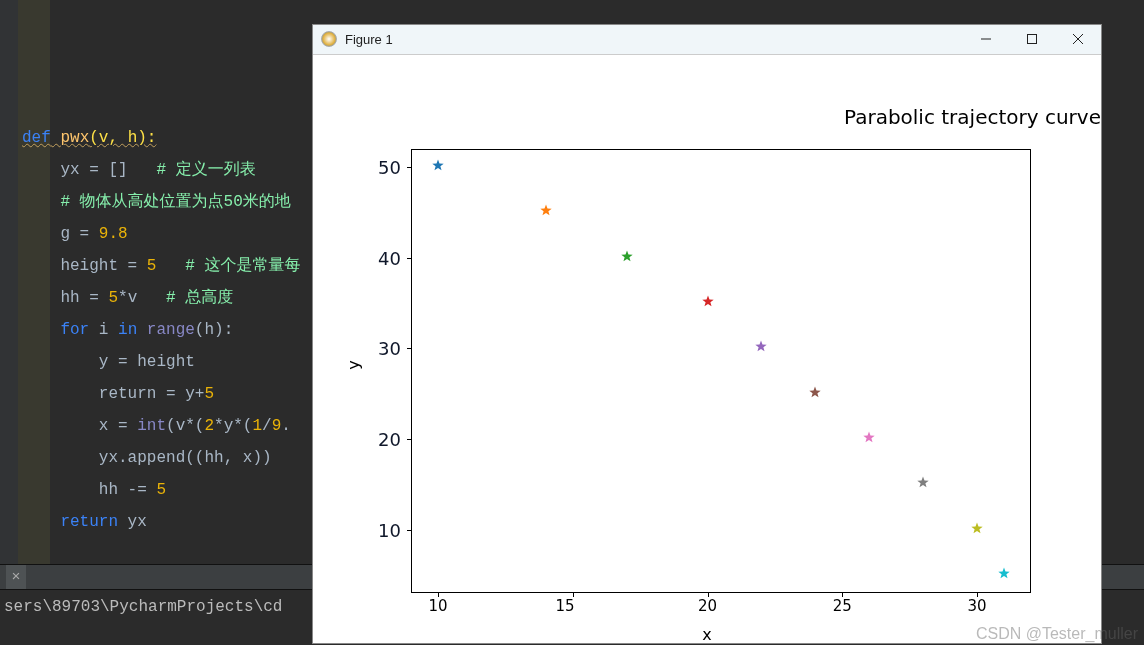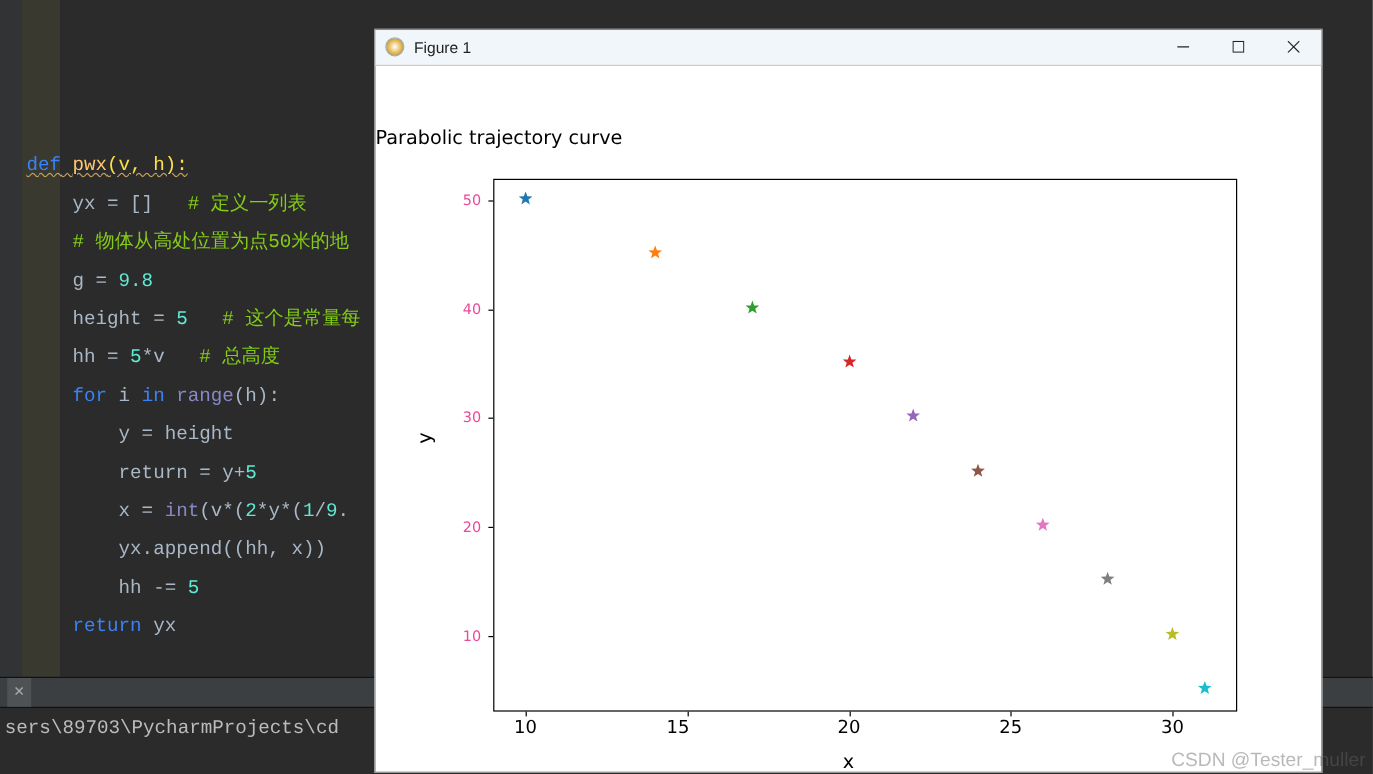--- a/index.html
+++ b/index.html
@@ -22,22 +22,22 @@
     left: 18px; top: 90px; right: 0;
     color: #A9B7C6;
     font-size: 16px;
     line-height: 32px;
     white-space: pre;
     padding-left: 4px;
   }
   .kw { color: #3b82f6; }
   .fn { color: #FFC66D; }
   .pr { color: #fde047; }
-  .num { color: #5eead4; }
-  .cmt { color: #84cc16; }
+  .num { color: #eab308; }
+  .cmt { color: #86efac; }
   .builtin { color: #8888C6; }
   .underline { text-decoration: underline wavy #C1A05E; text-decoration-thickness: 1px; }
   .hlcol {
     position: absolute;
     top: 0; bottom: 0; left: 18px;
     width: 32px;
     background: rgba(90,90,55,0.3);
     z-index: 0;
   }
 
@@ -112,36 +112,36 @@
 
   .plot-area {
     position: relative;
     width: 100%;
     height: calc(100% - 30px);
     font-family: "DejaVu Sans", Arial, sans-serif;
   }
   .plot-title {
     position: absolute;
     left: 0; right: 0; top: 50px;
-    text-align: left;
-    font-size: 16px;
+    text-align: right;
+    font-size: 20px;
     color: #000;
   }
   .chart-box {
     position: absolute;
     left: 98px; top: 94px;
     width: 620px; height: 444px;
     border: 1px solid #000;
   }
   .ytick {
     position: absolute;
     right: 700px;
     transform: translateY(-50%);
-    font-size: 12px;
-    color: #ec4899;
+    font-size: 18px;
+    color: #0f172a;
   }
   .ytick-mark {
     position: absolute;
     left: 94px; width: 4px; height: 1px;
     background: #000;
   }
   .xtick {
     position: absolute;
     top: 542px;
     transform: translateX(-50%);

